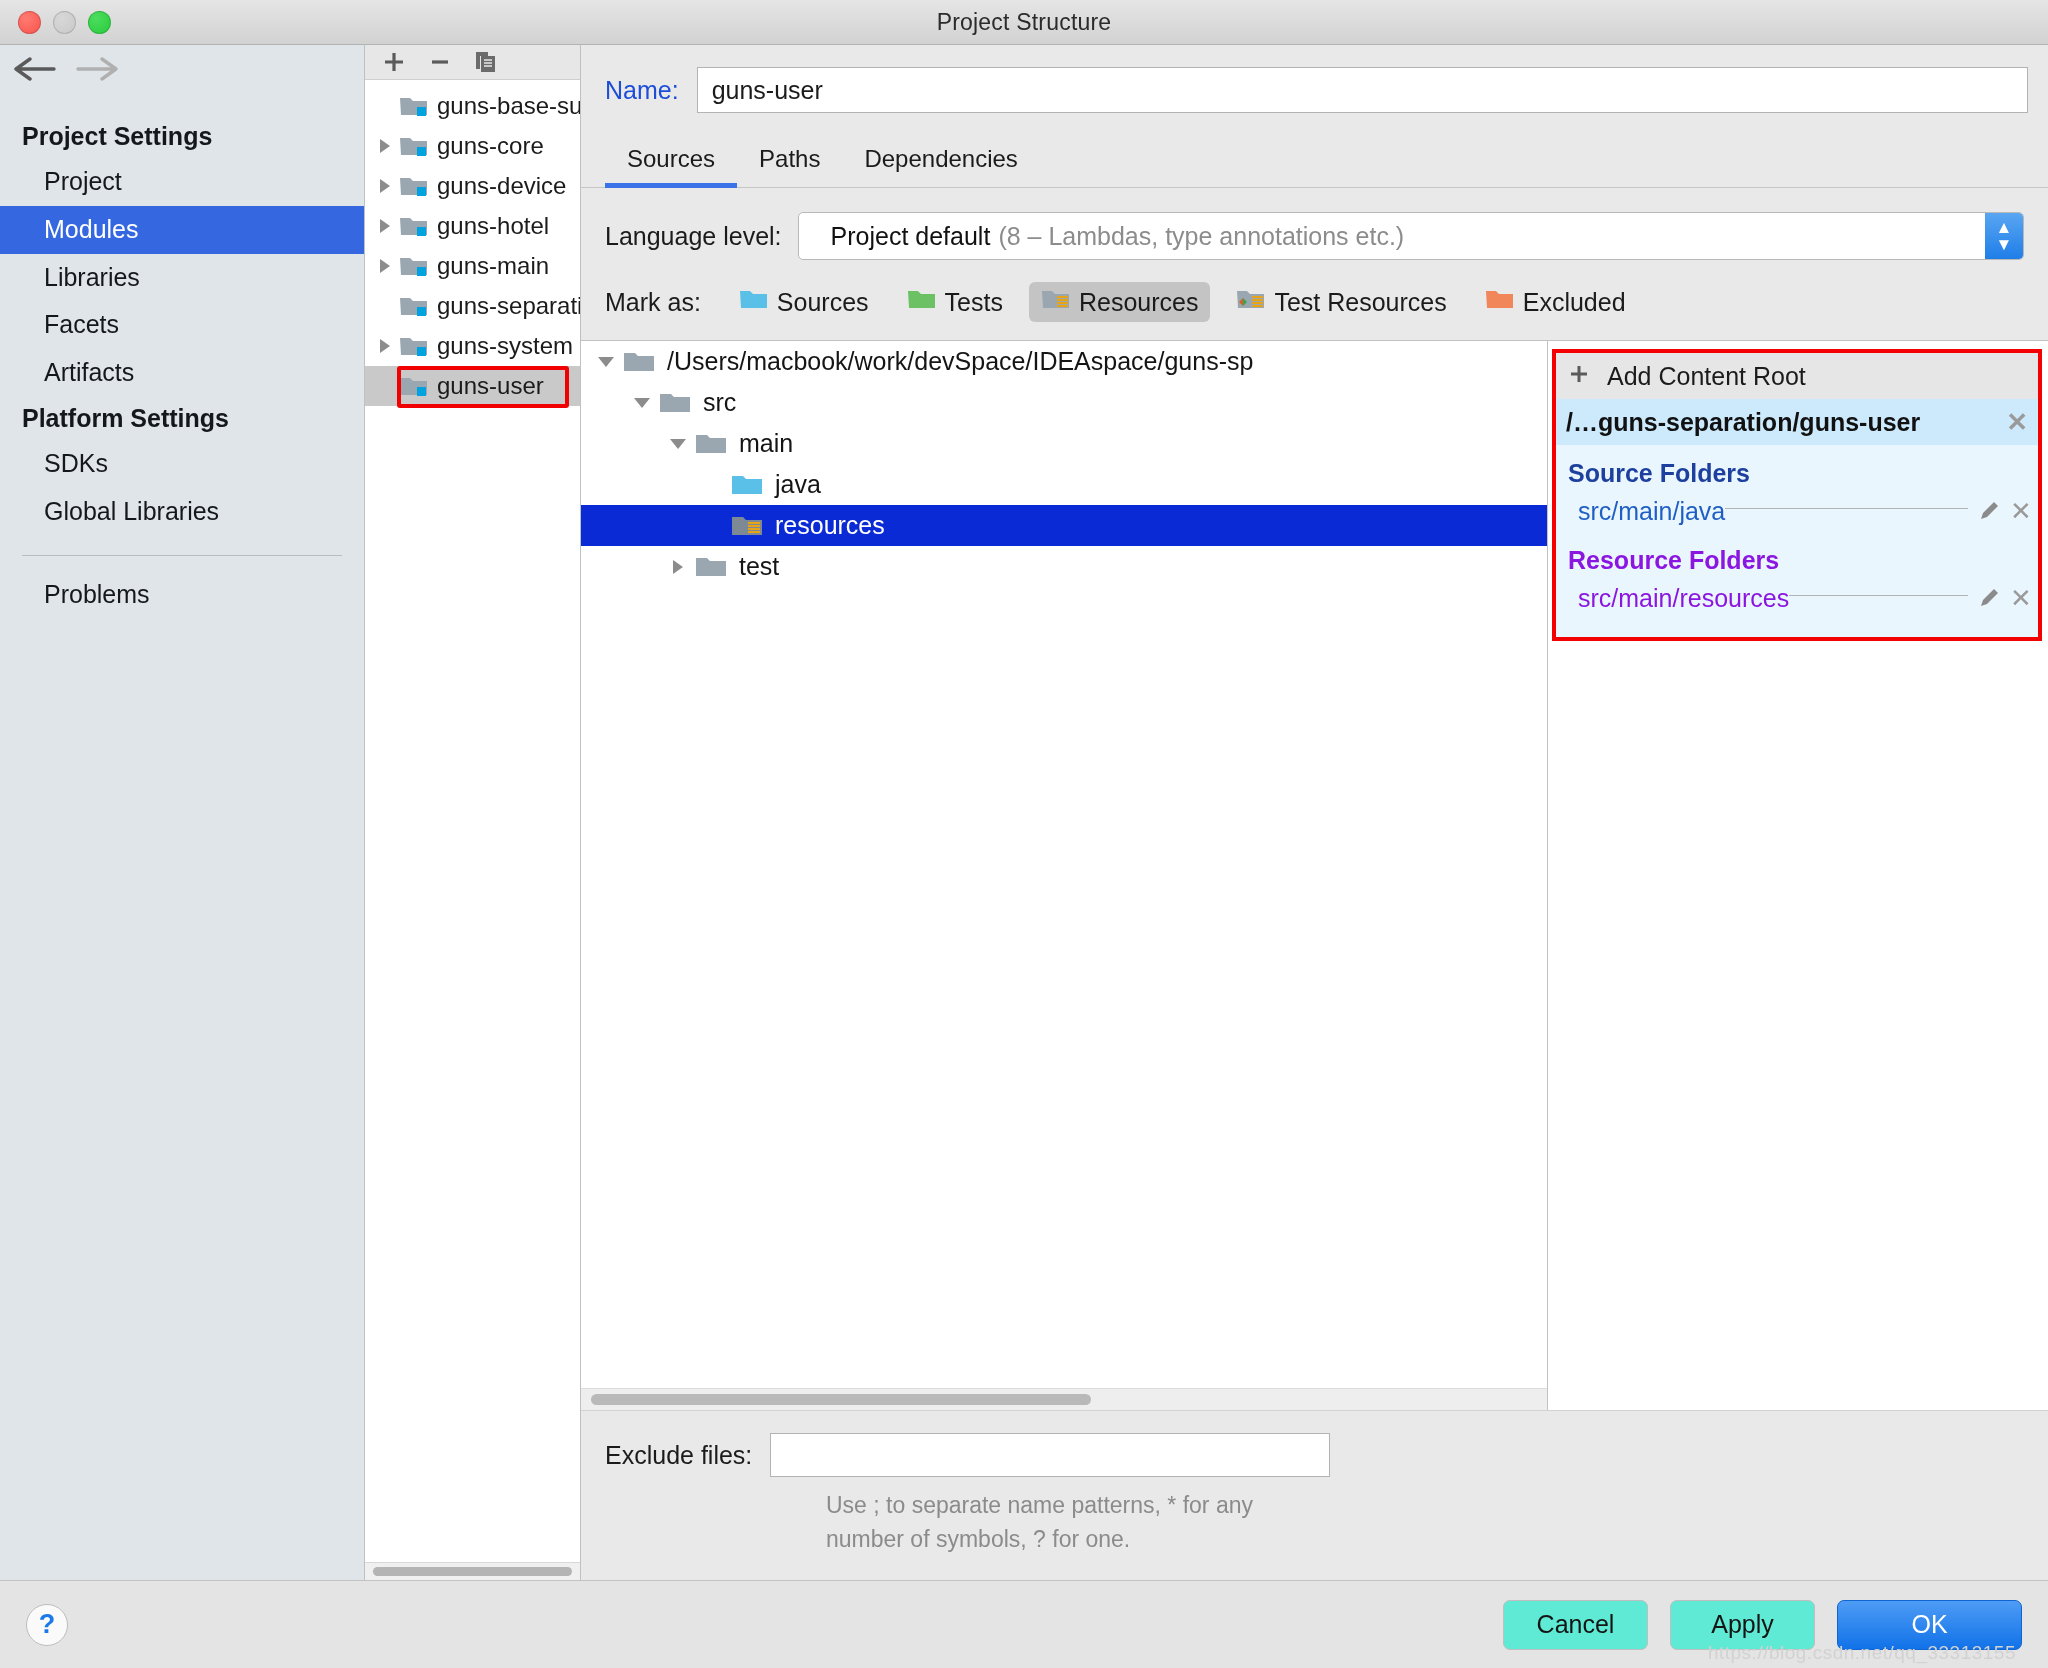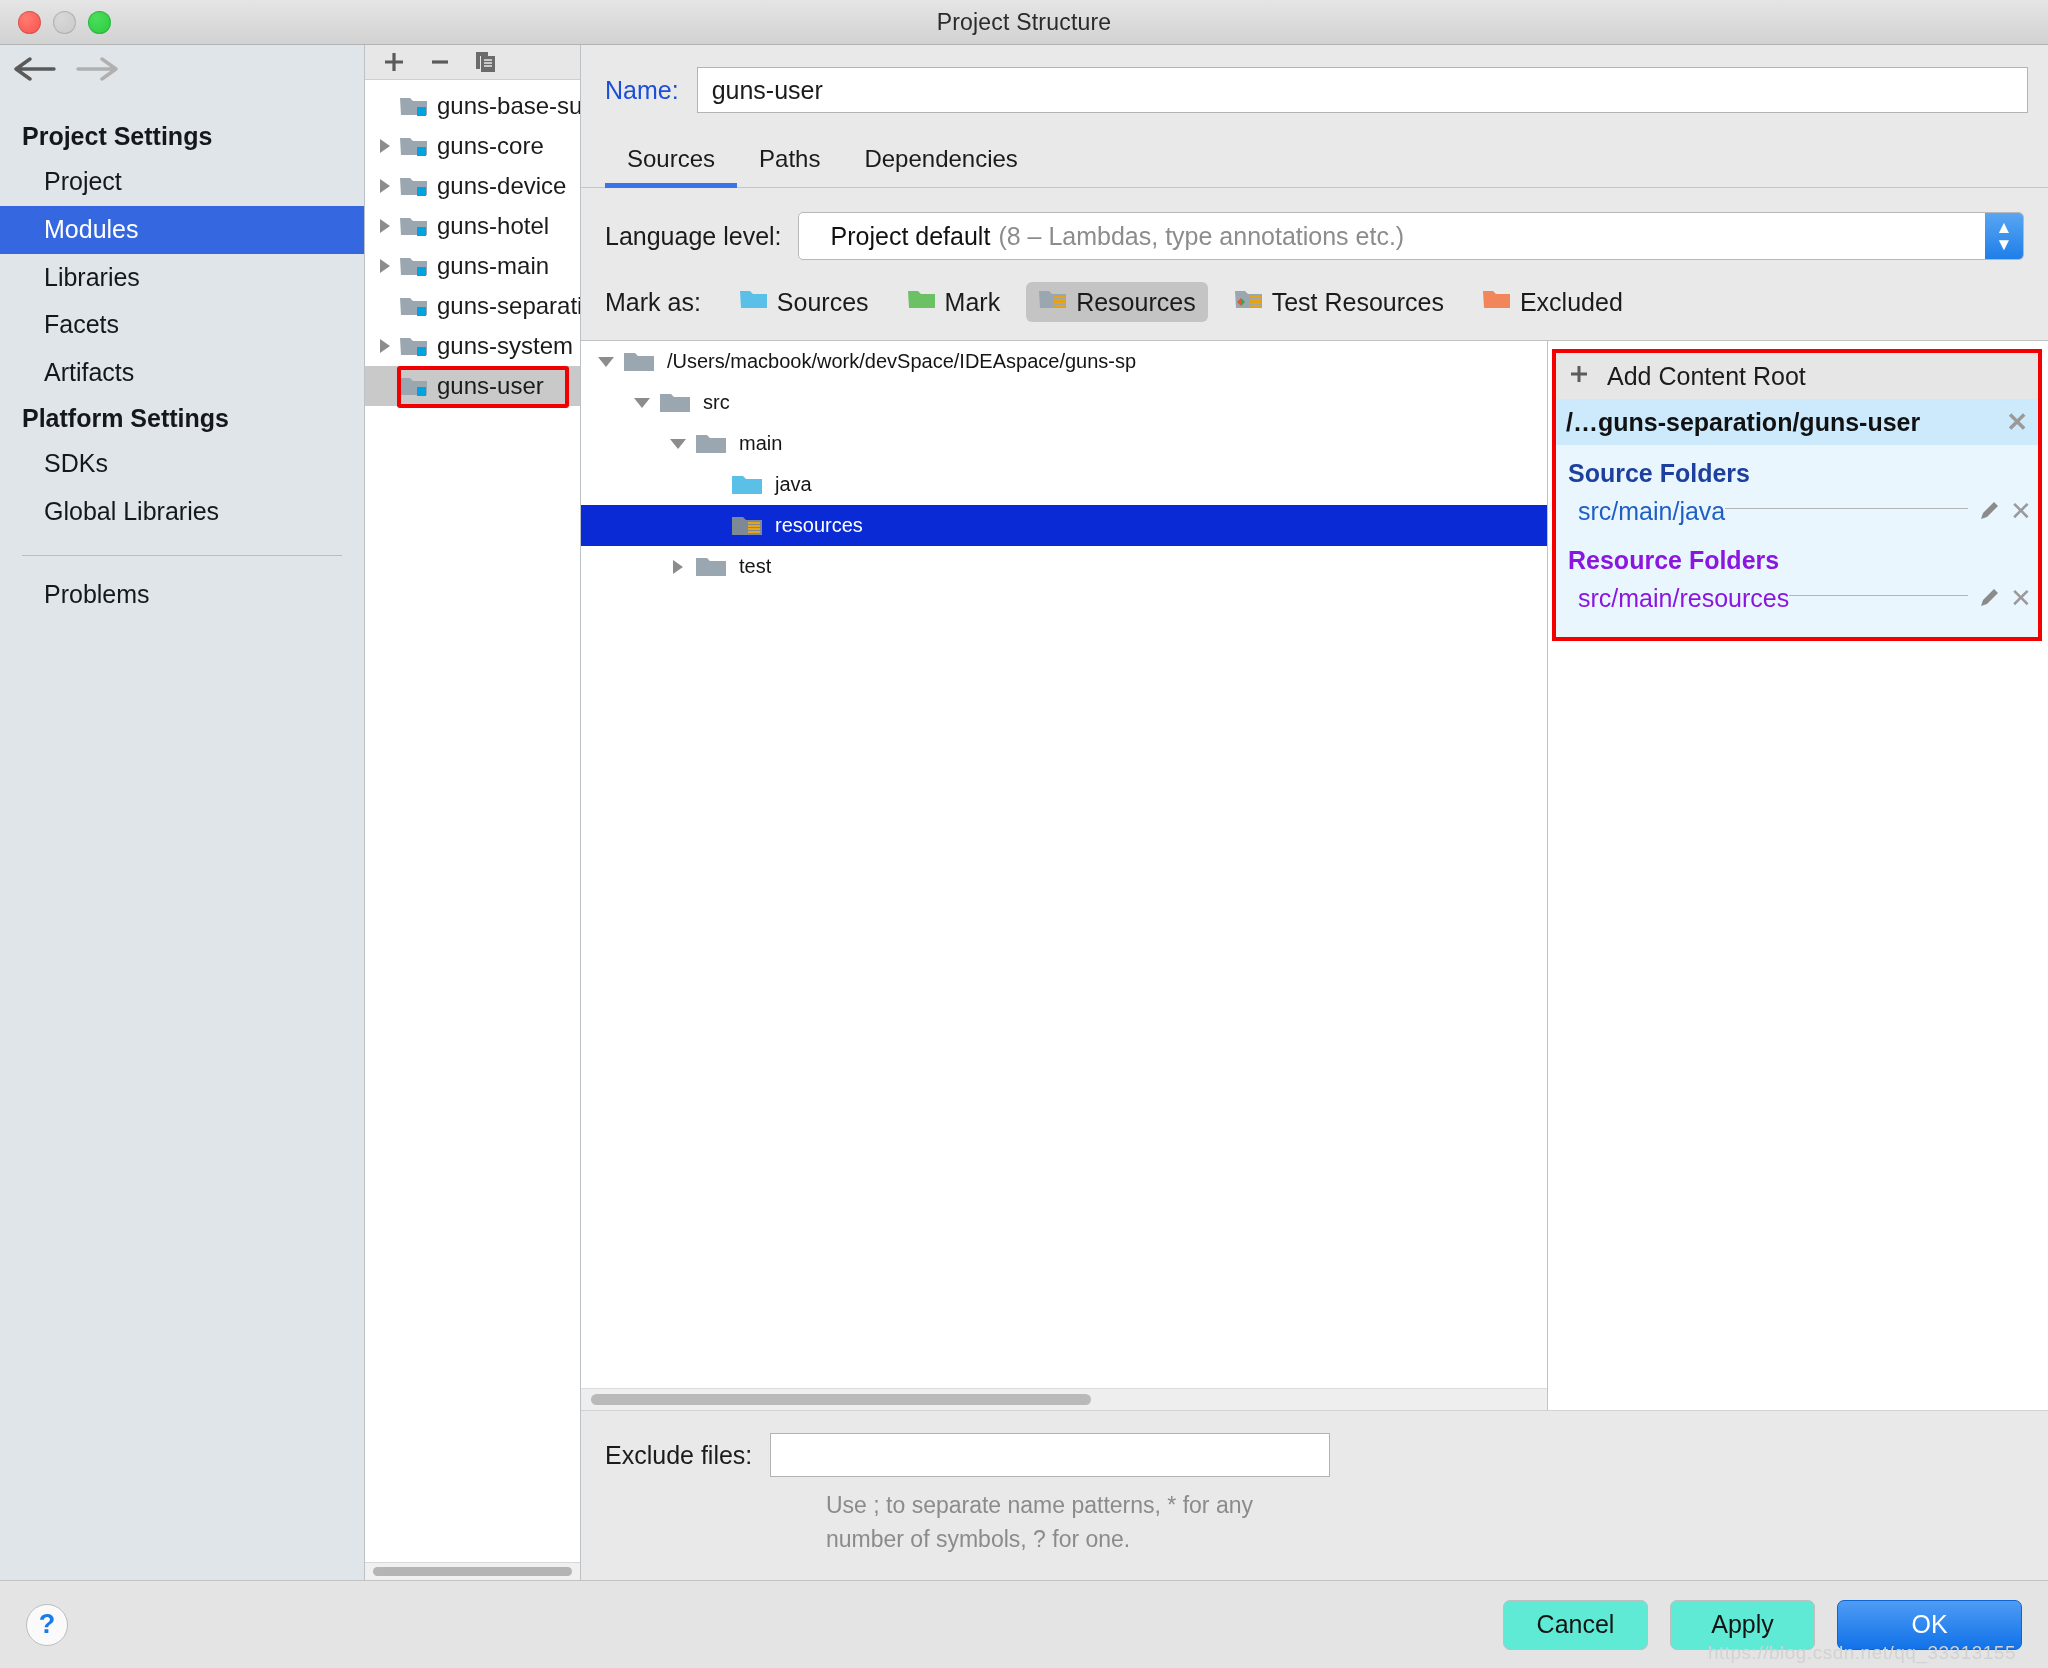--- a/index.html
+++ b/index.html
@@ -159,21 +159,21 @@
   
   #tree-area { flex: 1 1 auto; display: flex; min-height: 0; border-top: 1px solid #c2c2c2; }
   #tree-panel {
     flex: 1 1 auto; background: #ffffff; min-width: 0;
     display: flex; flex-direction: column;
     border-right: 1px solid #c2c2c2;
   }
   #tree-rows { flex: 1 1 auto; overflow: hidden; }
   .tree-row {
     display: flex; align-items: center; height: 41px;
-    font-size: 20px; color: #151515; white-space: nowrap;
+    font-size: 25px; color: #151515; white-space: nowrap;
   }
   .tree-row.selected { background: #0a2ad6; color: #ffffff; }
   .tw { width: 34px; flex: 0 0 34px; display: flex; align-items: center; justify-content: center; }
   .ticon { width: 34px; flex: 0 0 34px; margin-right: 10px; display: flex; align-items: center; }
   #tree-scroll { height: 22px; flex: 0 0 22px; background: #eeeeee; display: flex; align-items: center; padding: 0 10px; border-top: 1px solid #dcdcdc; }
   #tree-scroll .thumb { height: 11px; border-radius: 6px; background: #b9b9b9; width: 500px; }
 
   #croot-panel {
     width: 500px; flex: 0 0 500px;
     background: #ffffff;
@@ -468,21 +468,21 @@
           </span>
           <span>Sources</span>
         </div>
 
         <div class="mark-btn">
           <span>
             <svg width="30" height="24" viewBox="0 0 30 24">
                 <path d="M1 4 h10 l3 3 h14 v14 h-26 z" fill="#6cc165"></path>
               </svg>
           </span>
-          <span>Mark</span>
+          <span>Tests</span>
         </div>
 
         <div class="mark-btn active">
           <span>
             <svg width="30" height="24" viewBox="0 0 30 24">
               <path d="M1 4 h10 l3 3 h14 v14 h-26 z" fill="#9aa7b0"></path>
               <path d="M16 10 h11 M16 13 h11 M16 16 h11 M16 19 h11" stroke="#e8a417" stroke-width="2"></path>
             </svg>
           </span>
           <span>Resources</span>

